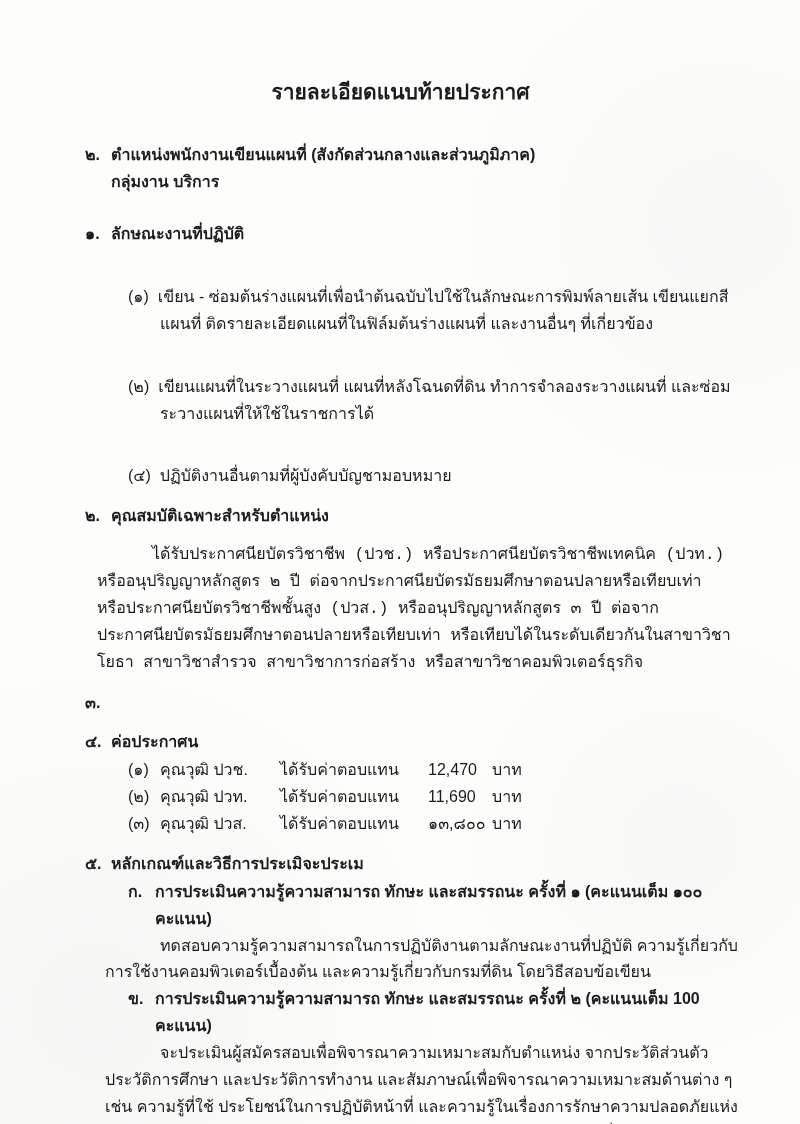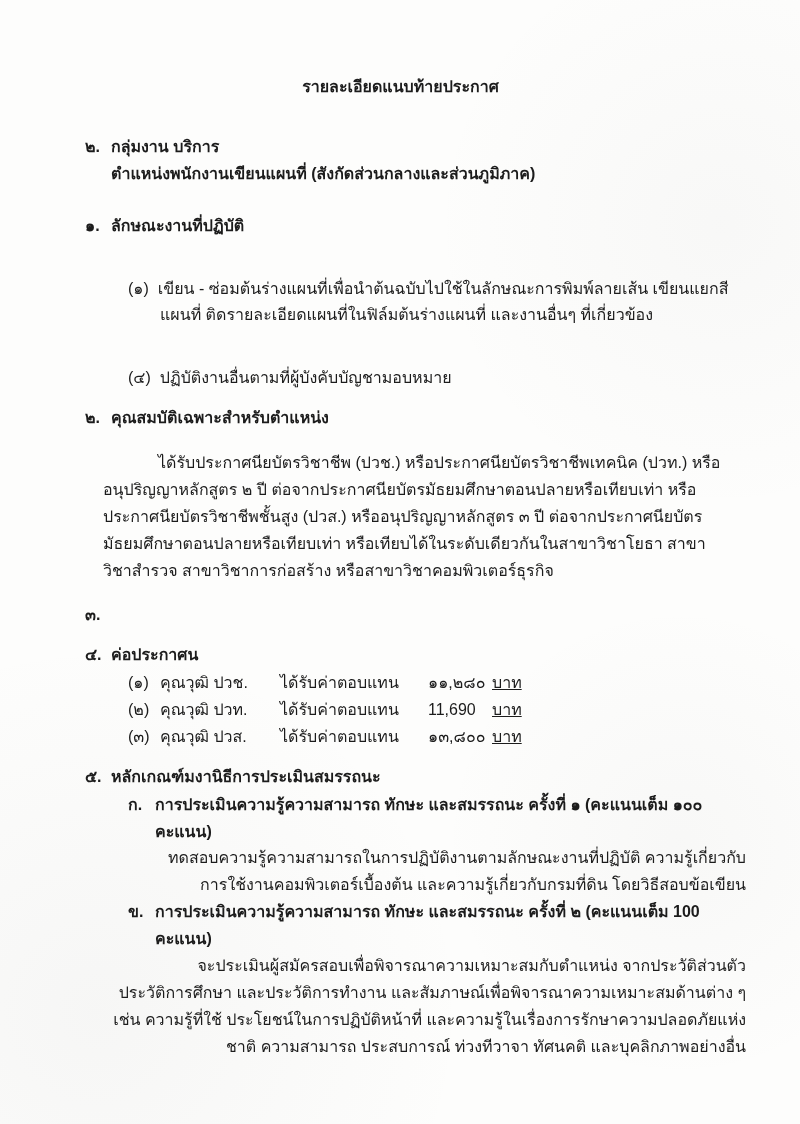--- a/index.html
+++ b/index.html
@@ -17,86 +17,89 @@
     font-size:16px;
     line-height:1.68;
     overflow:hidden;
     box-sizing:border-box;
   }
   .doc{
     padding:74px 54px 0 85px;
     box-sizing:border-box;
   }
   .doc-title{
-    font-size:16px;
+    font-size:21px;
     font-weight:700;
     text-align:center;
     margin:0 30px 33px 0;
   }
   .bold{font-weight:700;}
   .flex-row{display:flex;align-items:flex-start;}
   .sec-num{flex:0 0 26px;font-weight:700;}
   .position-block{margin-bottom:25px;}
   .section{margin-bottom:13px;}
   .sec-head{display:flex;margin-bottom:1px;}
   .sec-head .heading{font-weight:700;font-family:Liberation Serif, serif;}
   .sub-item{
     margin-left:43px;
     padding-left:32px;
     text-indent:-32px;
     margin-top:36px;
   }
   .item-num{margin-right:9px;}
   .sec-paragraph{
     text-indent:55px;
-    margin:18px;
+    margin:12px;
+    font-family:Liberation Mono, monospace;
   }
   .comp-row{
     display:flex;
     margin-left:43px;
   }
   .comp-qual{flex:0 0 152px;display:flex;}
   .comp-qual .item-num{flex:0 0 32px;margin:0;}
   .comp-label{flex:0 0 148px;}
   .comp-amount{flex:0 0 64px;}
-  .comp-unit{flex:0 0 auto;text-decoration:underline;}
+  .comp-unit{flex:0 0 auto;}
   .subsection{margin-left:43px;}
   .subsec-head{display:flex;font-weight:700;}
   .subsec-letter{flex:0 0 27px;font-weight:700;}
   .subsec-paragraph{
     margin:0 0 0 -23px;
     text-indent:55px;
-    text-align:right;
   }
 </style>
 </head>
 <body>
 
 <div class="page">
   <div class="doc">
 
     <div class="doc-title">รายละเอียดแนบท้ายประกาศ</div>
 
     <div class="position-block">
       <div class="flex-row">
         <span class="sec-num">๒.</span>
         <div>
+          <div class="bold">ตำแหน่งพนักงานเขียนแผนที่ (สังกัดส่วนกลางและส่วนภูมิภาค)</div>
           <div class="bold">กลุ่มงาน บริการ</div>
-          <div class="bold">ตำแหน่งพนักงานเขียนแผนที่ (สังกัดส่วนกลางและส่วนภูมิภาค)</div>
         </div>
       </div>
     </div>
 
     <div class="section">
       <div class="sec-head">
         <span class="sec-num">๑.</span>
         <span class="heading">ลักษณะงานที่ปฏิบัติ</span>
       </div>
       <div class="sub-item">
         <span class="item-num">(๑)</span><span>เขียน - ซ่อมต้นร่างแผนที่เพื่อนำต้นฉบับไปใช้ในลักษณะการพิมพ์ลายเส้น เขียนแยกสีแผนที่ ติดรายละเอียดแผนที่ในฟิล์มต้นร่างแผนที่ และงานอื่นๆ ที่เกี่ยวข้อง</span>
+      </div>
+      <div class="sub-item">
+        <span class="item-num">(๒)</span><span>เขียนแผนที่ในระวางแผนที่ แผนที่หลังโฉนดที่ดิน ทำการจำลองระวางแผนที่ และซ่อมระวางแผนที่ให้ใช้ในราชการได้</span>
       </div>
       <div class="sub-item">
         <span class="item-num">(๔)</span><span>ปฏิบัติงานอื่นตามที่ผู้บังคับบัญชามอบหมาย</span>
       </div>
     </div>
 
     <div class="section">
       <div class="sec-head">
         <span class="sec-num">๒.</span>
         <span class="heading">คุณสมบัติเฉพาะสำหรับตำแหน่ง</span>
@@ -114,21 +117,21 @@
       <div class="sec-head">
         <span class="sec-num">๔.</span>
         <span class="heading">ค่อประกาศน</span>
       </div>
       <div class="comp-row">
         <span class="comp-qual">
             <span class="item-num">(๑)</span>
             <span>คุณวุฒิ ปวช.</span>
           </span>
         <span class="comp-label">ได้รับค่าตอบแทน</span>
-        <span class="comp-amount">๑๑,๒๘๐</span>
+        <span class="comp-amount">12,470</span>
         <span class="comp-unit">บาท</span>
       </div>
       <div class="comp-row">
         <span class="comp-qual">
             <span class="item-num">(๒)</span>
             <span>คุณวุฒิ ปวท.</span>
           </span>
         <span class="comp-label">ได้รับค่าตอบแทน</span>
         <span class="comp-amount">11,690</span>
         <span class="comp-unit">บาท</span>
@@ -140,21 +143,21 @@
           </span>
         <span class="comp-label">ได้รับค่าตอบแทน</span>
         <span class="comp-amount">๑๓,๘๐๐</span>
         <span class="comp-unit">บาท</span>
       </div>
     </div>
 
     <div class="section">
       <div class="sec-head">
         <span class="sec-num">๕.</span>
-        <span class="heading">หลักเกณฑ์มงานิธีการประเมินสมรรถนะ</span>
+        <span class="heading">หลักเกณฑ์และวิธีการประเมิจะประเม</span>
       </div>
       <div class="subsection">
         <div class="subsec-head">
           <span class="subsec-letter">ก.</span>
           <span>การประเมินความรู้ความสามารถ ทักษะ และสมรรถนะ ครั้งที่ ๑ (คะแนนเต็ม ๑๐๐ คะแนน)</span>
         </div>
         <p class="subsec-paragraph">ทดสอบความรู้ความสามารถในการปฏิบัติงานตามลักษณะงานที่ปฏิบัติ ความรู้เกี่ยวกับการใช้งานคอมพิวเตอร์เบื้องต้น และความรู้เกี่ยวกับกรมที่ดิน โดยวิธีสอบข้อเขียน</p>
       </div>
       <div class="subsection">
         <div class="subsec-head">

